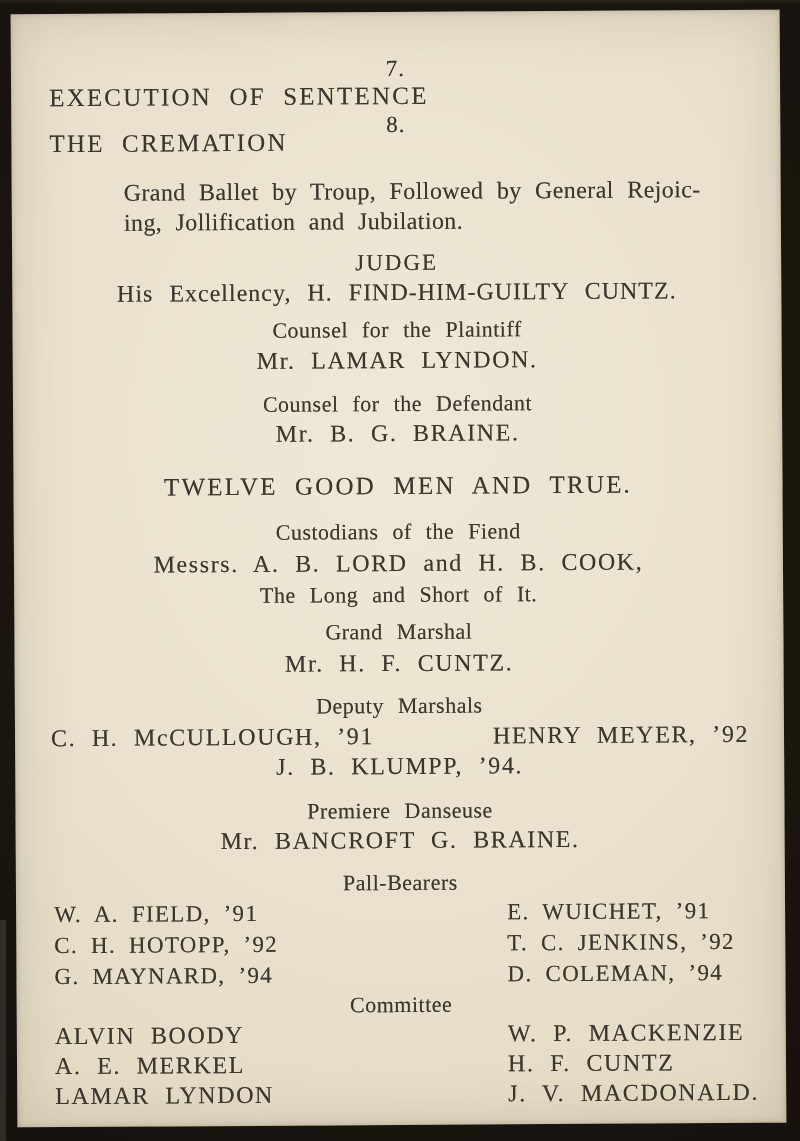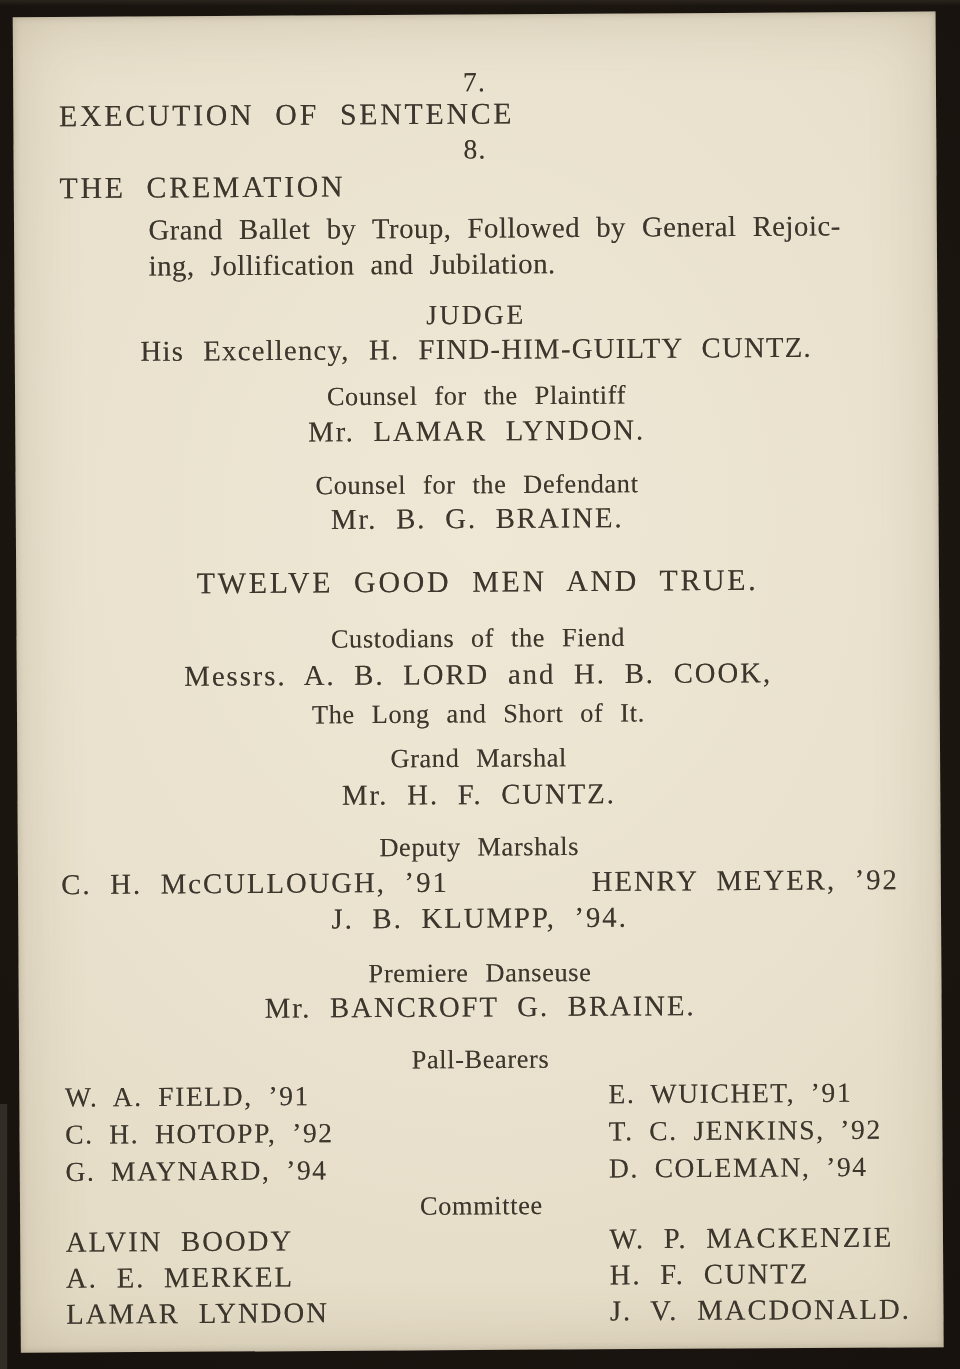--- a/index.html
+++ b/index.html
@@ -64,21 +64,21 @@
 <div class="stage">
   <div class="edge-top"></div>
   <div class="edge-left"></div>
 
   <div class="paper">
 
     <div class="line center num" style="top:44px">7.</div>
     <div class="line lleft caps-lg" style="top:70px">EXECUTION OF SENTENCE</div>
 
     <div class="line center num" style="top:100px">8.</div>
-    <div class="line lleft caps-lg" style="top:130px">THE CREMATION</div>
+    <div class="line lleft caps-lg" style="top:116px">THE CREMATION</div>
     <div class="line para" style="top:166px; left:112px">Grand Ballet by Troup, Followed by General Rejoic-</div>
     <div class="line para" style="top:196px; left:112px">ing, Jollification and Jubilation.</div>
 
     <div class="line center head-caps" style="top:238px">JUDGE</div>
     <div class="line center mixed" style="top:267px">His Excellency, H. FIND-HIM-GUILTY CUNTZ.</div>
 
     <div class="line center head-sm" style="top:306px">Counsel for the Plaintiff</div>
     <div class="line center name" style="top:335px">Mr. LAMAR LYNDON.</div>
 
     <div class="line center head-sm" style="top:380px">Counsel for the Defendant</div>

